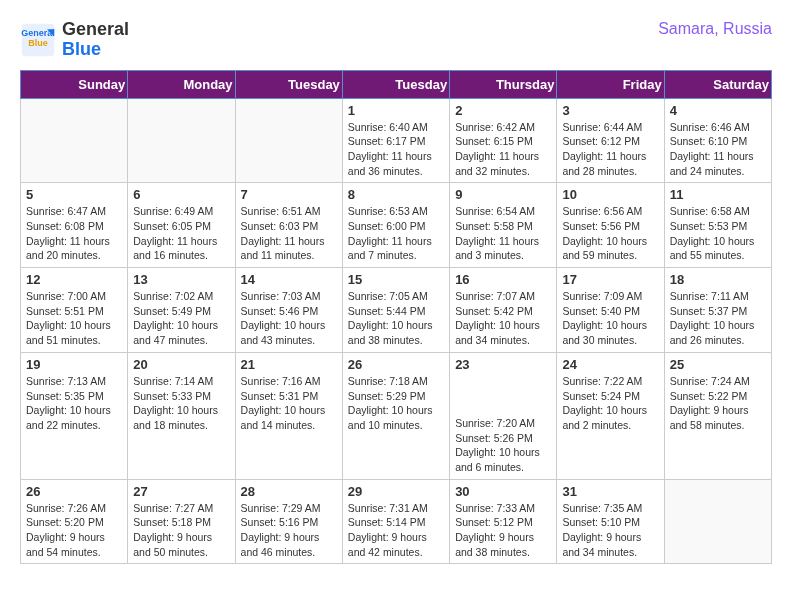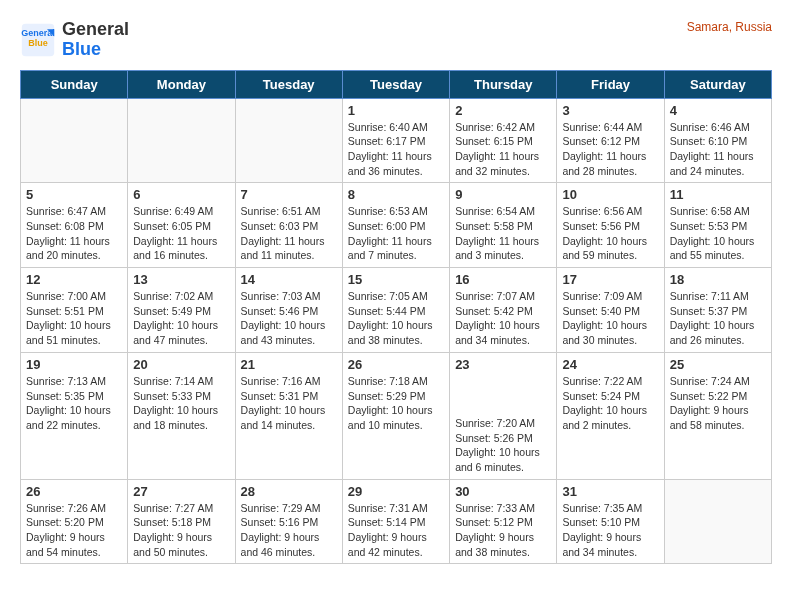--- a/index.html
+++ b/index.html
@@ -30,33 +30,33 @@
     }
     .title-area {
       text-align: right;
     }
     .month-title {
       font-size: 32px;
       font-weight: bold;
       color: #333;
     }
     .subtitle {
-      font-size: 12px;
-      color: #c2410c;
+      font-size: 16px;
+      color: #8b5cf6;
     }
     .calendar {
       width: 100%;
       border-collapse: collapse;
       font-size: 11px;
     }
     .calendar th {
-      background-color: #0c4a6e;
+      background-color: #701a75;
       color: #fff;
       padding: 6px 2px;
-      text-align: center;
+      text-align: right;
       font-size: 13px;
       font-weight: bold;
       border: 1px solid #5a8cd0;
     }
     .calendar td {
       border: 1px solid #ccc;
       vertical-align: top;
       padding: 4px 5px;
       width: calc(100% / 7);
       min-height: 80px;

